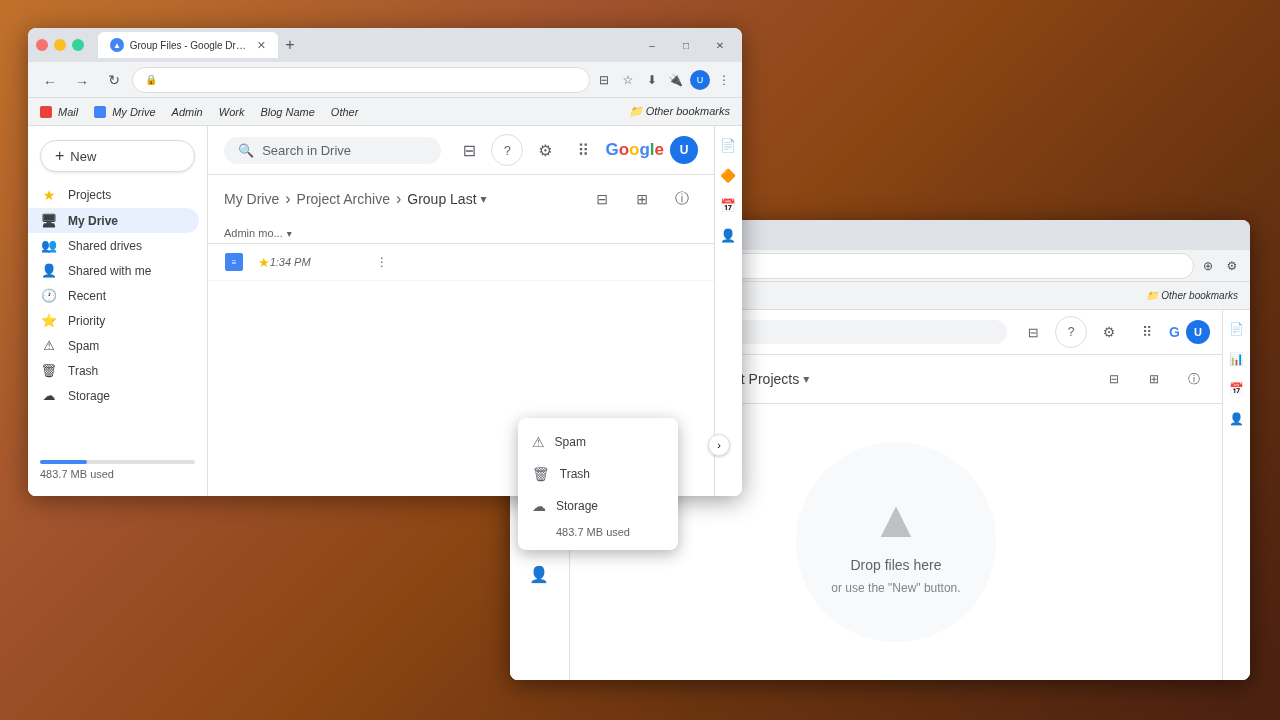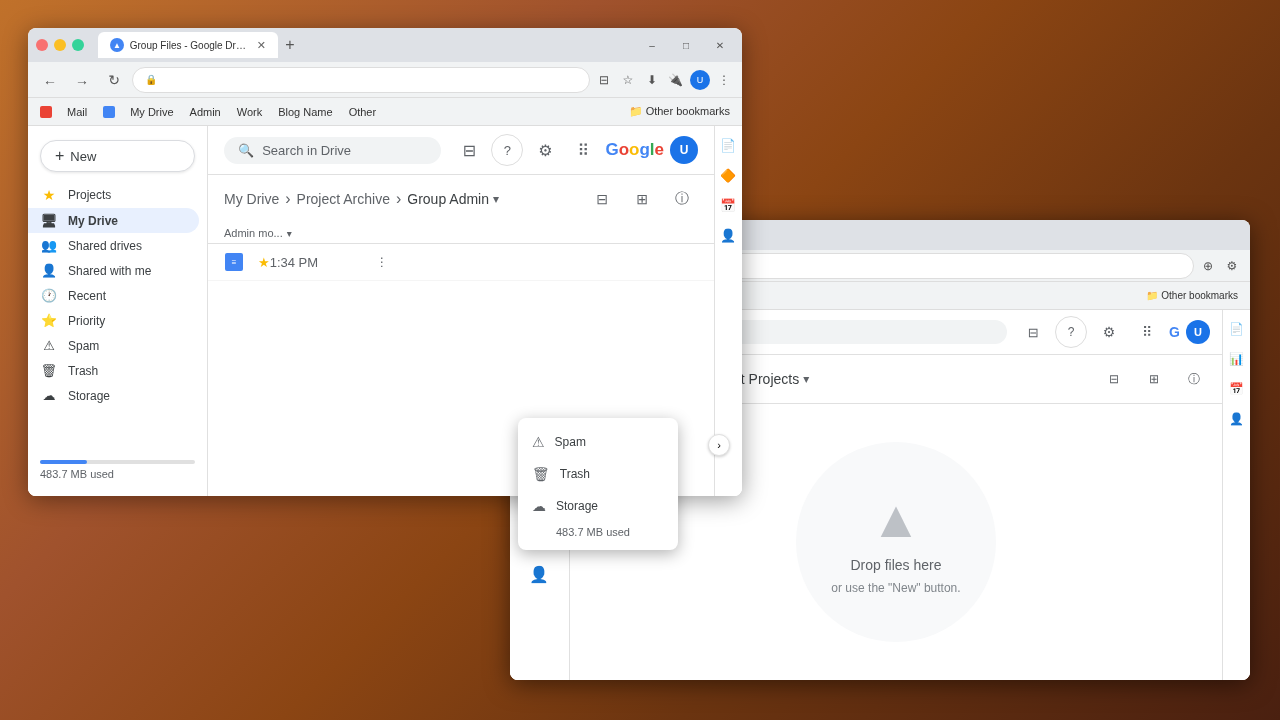--- a/index.html
+++ b/index.html
@@ -170,24 +170,25 @@
       padding: 0 8px;
       gap: 8px;
       border-bottom: 1px solid #ddd;
       font-size: 11px;
       color: #333;
     }
 
     .bookmark-item {
       display: flex;
       align-items: center;
-      gap: 15px;
+      gap: 6px;
       cursor: pointer;
       padding: 2px 4px;
       border-radius: 3px;
+      font-style: italic;
     }
 
     .bookmark-favicon {
       width: 12px;
       height: 12px;
       border-radius: 2px;
       background: #ddd;
     }
 
     
@@ -450,21 +451,22 @@
 
     .file-star {
       color: #fbbc04;
       font-size: 13px;
       margin-left: 6px;
     }
 
     .file-modified {
       width: 100px;
       color: #5f6368;
-      font-size: 13px;
+      font-size: 11px;
+      font-style: italic;
     }
 
     .file-more {
       width: 24px;
       height: 24px;
       display: flex;
       align-items: center;
       justify-content: center;
       border-radius: 50%;
       color: #5f6368;
@@ -928,21 +930,21 @@
           <div class="user-avatar">U</div>
         </div>
       </div>
 
       <div class="breadcrumb-bar">
         <span class="breadcrumb-item">My Drive</span>
         <span class="breadcrumb-sep">›</span>
         <span class="breadcrumb-item">Project Archive</span>
         <span class="breadcrumb-sep">›</span>
         <span class="breadcrumb-current">
-          <span>Group Admin</span>
+          <span>Group Last</span>
           <span style="font-size:12px;color:#5f6368;">▾</span>
         </span>
         <div class="breadcrumb-actions">
           <button class="top-icon-btn" style="font-size:14px;">⊟</button>
           <button class="top-icon-btn" style="font-size:14px;">⊞</button>
           <button class="top-icon-btn" style="font-size:14px;">ⓘ</button>
         </div>
       </div>
 
       <div class="file-list-header">

